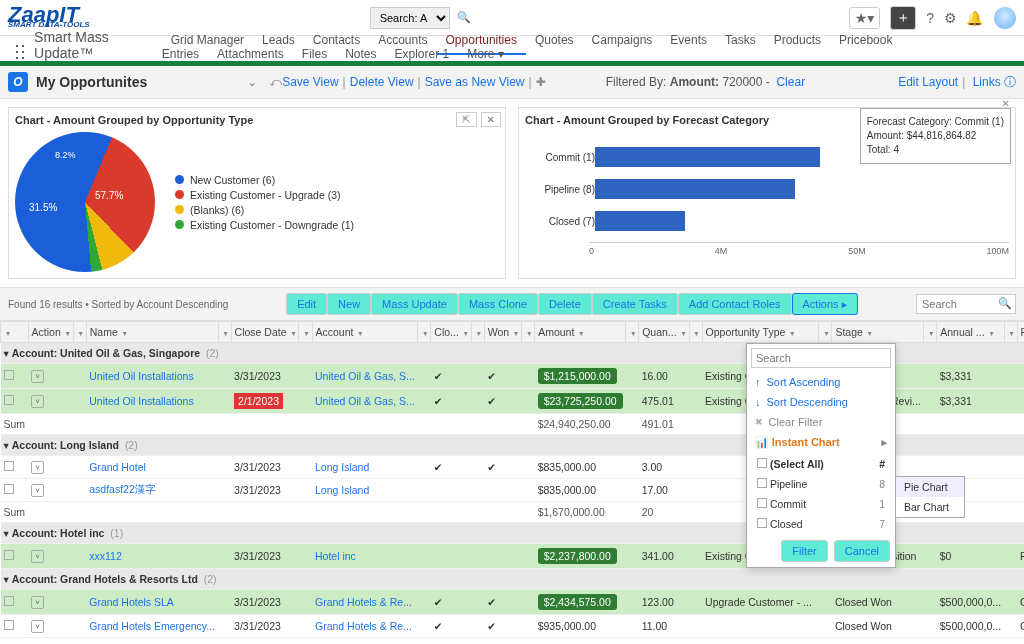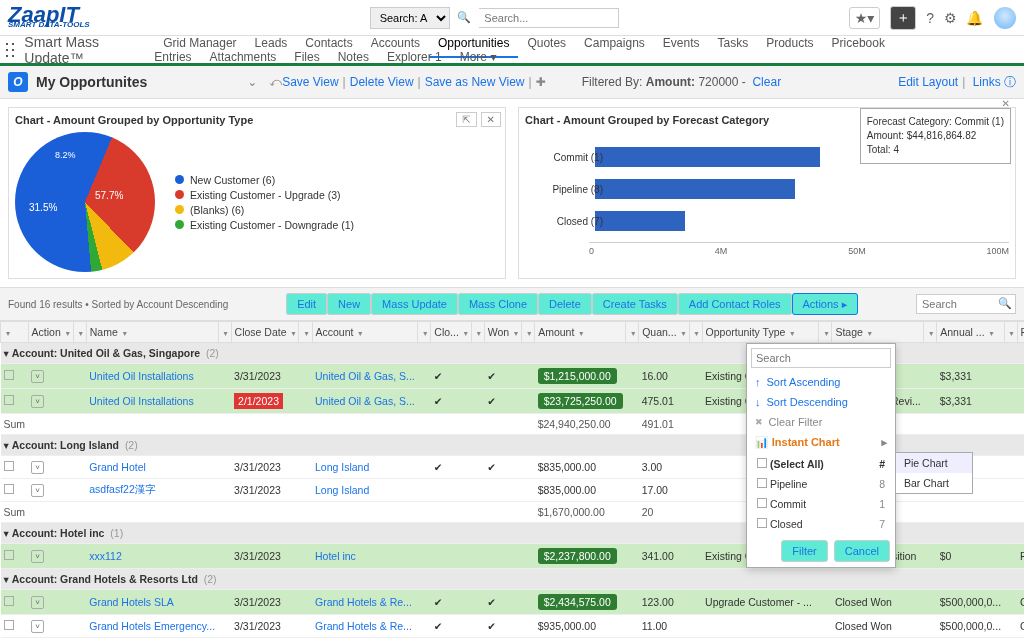--- a/index.html
+++ b/index.html
@@ -10,45 +10,45 @@
 .logo small{font-size:8px;font-weight:700;font-style:italic;display:block}
 .searchbox{display:flex;align-items:center;margin-left:280px}
 .searchbox select,.searchbox input{font-size:11px;padding:3px 5px;border:1px solid #ccc}
 .searchbox select{width:80px}
 .searchbox .mag{padding:0 8px;color:#888}
 .searchbox input{width:140px;border-left:none}
 .top-icons{margin-left:auto;display:flex;align-items:center;gap:10px;color:#666;font-size:14px}
 .ibox{border:1px solid #ccc;padding:2px 5px;border-radius:3px;display:inline-flex;align-items:center}
 .avatar{width:22px;height:22px;border-radius:50%;background:radial-gradient(circle at 50% 40%,#cfe8ff,#6fb5f5);display:inline-block}
 
-.tabs{display:flex;align-items:center;border-bottom:3px solid #15803d;padding:0 4px;height:30px;font-size:12px;color:#555}
+.tabs{display:flex;align-items:flex-end;border-bottom:5px solid #15803d;padding:0 14px;height:30px;font-size:12px;color:#555}
 .apps-grid{width:18px;height:18px;display:inline-block;background:radial-gradient(circle,#555 1px,transparent 1px) 0 0/6px 6px;margin-right:6px}
 .apptitle{font-size:14px;margin-right:20px}
 .tab{padding:6px 9px;cursor:pointer}
-.tab.active{color:#000000;border-bottom:2px solid #1b73e8}
+.tab.active{color:#7f1d1d;border-bottom:2px solid #1b73e8}
 .tab.more::after{content:" \25BE"}
 
 .viewbar{display:flex;align-items:center;background:#f3f3f3;border-bottom:1px solid #ddd;padding:6px 8px;font-size:12px}
 .viewbar .o-badge{background:#1b73e8;color:#fff;width:20px;height:20px;border-radius:3px;display:inline-flex;align-items:center;justify-content:center;font-style:italic;font-weight:bold;margin-right:8px}
 .viewbar h2{font-size:14px;font-weight:bold;margin-right:100px}
 .linklike{color:#1b73e8;cursor:pointer}
 .viewbar .sep{color:#999;margin:0 4px}
 .viewbar .right{margin-left:auto}
 
 .charts{display:flex;gap:12px;padding:8px}
 .chart{flex:1;border:1px solid #ddd;padding:6px;position:relative}
 .chart h3{font-size:11px;font-weight:bold;margin-bottom:6px}
 .pie-wrap{display:flex;align-items:center;gap:20px}
 .pie{width:140px;height:140px;border-radius:50%;position:relative}
 .pie .lbl{position:absolute;color:#fff;font-size:10px}
 .legend div{display:flex;align-items:center;font-size:10.5px;margin:3px 0}
 .legend .sw{width:9px;height:9px;border-radius:50%;margin-right:6px}
 .bars{padding:4px 0 0 70px;position:relative;height:140px}
 .brow{display:flex;align-items:center;margin:10px 0;height:22px}
-.brow .bl{position:absolute;left:16px;width:62px;font-size:10px;text-align:right}
+.brow .bl{position:absolute;left:8px;width:62px;font-size:10px;text-align:right}
 .brow .bar{height:20px;background:#2f63c0}
 .xaxis{display:flex;justify-content:space-between;font-size:9px;color:#666;margin-left:-6px;border-top:1px solid #ccc;padding-top:3px}
 .chart .ctrl{position:absolute;top:4px;right:4px;display:flex;gap:4px}
 .chart .ctrl span{border:1px solid #ccc;padding:1px 5px;font-size:10px;color:#777;cursor:pointer;background:#fff}
 .tooltip{position:absolute;top:0;right:4px;background:#fff;border:1px solid #aaa;padding:6px;font-size:10px;line-height:1.4;z-index:5}
 .tooltip .x{position:absolute;top:-12px;right:0;color:#888;cursor:pointer}
 
 .tbar{background:#f3f3f3;border-top:1px solid #ddd;border-bottom:1px solid #ddd;padding:6px 8px;display:flex;align-items:center;gap:6px}
 .btn,.btnp{border:1px solid #ccc;background:#5eead4;padding:4px 10px;border-radius:3px;font-size:11px;color:#1b73e8;cursor:pointer}
 .tbar .results{color:#666;font-size:10px;margin-right:auto}
@@ -74,35 +74,34 @@
 .popup input.s{width:calc(100% - 8px);margin:4px;padding:3px 4px;border:1px solid #ccc;font-size:11px}
 .popup .opt{padding:4px 8px;display:flex;align-items:center;gap:6px;cursor:pointer}
 .popup .sortU::before{content:"\2191";color:#1b73e8}
 .popup .sortD::before{content:"\2193";color:#1b73e8}
 .popup .clearF::before{content:"\2716";color:#aaa;font-size:9px}
 .popup .instant{color:#e67817;font-weight:bold;display:flex;justify-content:space-between;padding:4px 8px}
 .popup .instant::after{content:"\25B8";color:#888}
 .popup table{width:100%;font-size:10.5px}
 .popup table td{padding:3px 8px}
 .popup .btns{display:flex;justify-content:flex-end;gap:6px;padding:5px}
-.sub{position:absolute;left:100%;top:108px;background:#fff;border:1px solid #aaa;width:78px;font-size:10.5px}
+.sub{position:absolute;left:100%;top:132px;background:#fff;border:1px solid #aaa;width:70px;font-size:10.5px}
 .sub div{padding:4px 8px}
 .sub div.act{background:#eef}
 </style>
 </head>
 <body>
 
 <div class="topbar">
   <div class="logo">
     <span>ZaapIT</span><small>SMART DATA-TOOLS</small>
   </div>
   <div class="searchbox">
     <select><option>Search: All</option></select>
     <span class="mag">🔍</span>
-    <input placeholder="Search..." style="">
   </div>
   <div class="top-icons">
     <span class="ibox">★▾</span>
     <span class="ibox" style="background:#444;color:#fff">＋</span>
     <span>?</span>
     <span>⚙</span>
     <span>🔔</span>
     <span class="avatar"></span>
   </div>
 </div>
@@ -118,21 +117,21 @@
   <h2>My Opportunites</h2>
   <span style="color:#888;margin-right:12px">⌄</span>
   <span style="color:#888">⤺ </span>
   <span class="linklike">Save View</span>
     <span class="sep">|</span>
   <span class="linklike">Delete View</span>
     <span class="sep">|</span>
   <span class="linklike">Save as New View</span>
     <span class="sep">|</span>
   <span style="color:#888">✚</span>
-  <span style="margin-left:36px;color:#555">
+  <span style="margin-left:60px;color:#555">
     <span>Filtered By:</span> <b>Amount:</b> <span>720000 -</span>
     &nbsp;<span class="linklike">Clear</span>
   </span>
   <span class="right">
     <span class="linklike">Edit Layout</span><span class="sep">|</span>
     <span class="linklike"><span>Links</span> ⓘ</span>
   </span>
 </div>
 
 <div class="charts">

